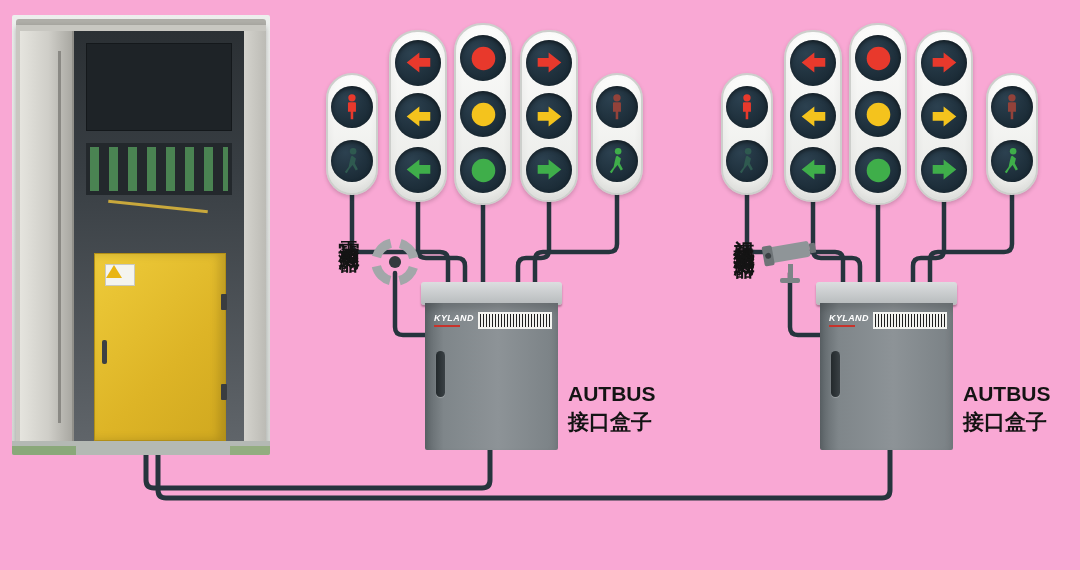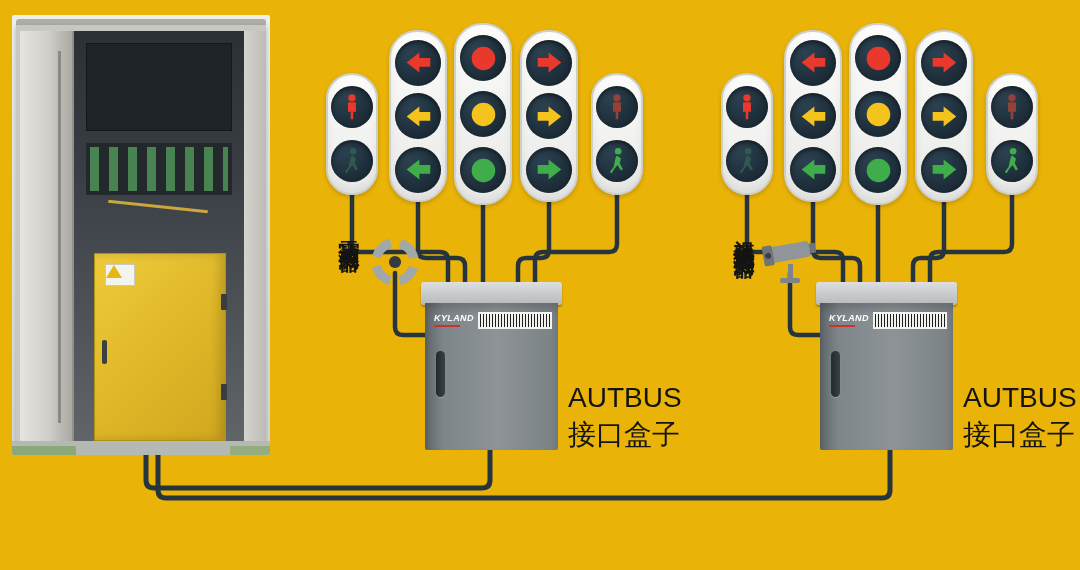--- a/index.html
+++ b/index.html
@@ -1,17 +1,17 @@
 <!DOCTYPE html>
 <html style="--wire: #26343d; --lens-bg: #1a2a35; --head-bg: #e9eae7;"><head>
 <meta charset="utf-8">
 <style>
   *{margin:0;padding:0;box-sizing:border-box}
   body{background:#fff;font-family:"Liberation Sans","DejaVu Sans",sans-serif;color:#161616}
-  .stage{position:relative;width:1080px;height:570px;background:#eab308;overflow:hidden}
+  .stage{position:relative;width:1080px;height:570px;background:#f9a8d4;overflow:hidden}
 
   
   svg.bus{position:absolute;left:0;top:0;z-index:0}
   .wire{fill:none;stroke:var(--wire,#26343d);stroke-linecap:round;stroke-linejoin:round}
   .cluster-wires .wire{stroke-width:4.5}
   .bus .wire{stroke-width:5}
 
   
   .photo{position:absolute;left:12px;top:15px;width:258px;height:440px;z-index:1;overflow:hidden;border-radius:2px;
          background:linear-gradient(180deg,#edefed,#d6dad6)}
@@ -70,21 +70,21 @@
   .box-body{position:absolute;left:100px;top:288px;width:133px;height:147px;z-index:2;border-radius:0 0 2px 2px;
             background:linear-gradient(90deg,#60676b 0,#7f868a 14%,#8d9397 55%,#7a8185 100%);
             box-shadow:inset 0 6px 8px rgba(0,0,0,.18)}
   .box-top-row{position:absolute;left:9px;top:8px;right:8px;height:18px;display:flex;align-items:center;gap:6px}
   .box-brand{color:#fff;font-size:9px;font-weight:700;font-style:italic;letter-spacing:.4px;white-space:nowrap;line-height:1}
   .brand-mark{width:26px;height:2px;background:#c8332b;margin-top:2px}
   .box-barcode{flex:1;height:13px;background:repeating-linear-gradient(90deg,#1d1d1d 0 1px,#f2f2ef 1px 3px);
                outline:2px solid #f2f2ef}
   .box-handle{position:absolute;left:11px;top:48px;width:9px;height:46px;border-radius:5px;
               background:linear-gradient(90deg,#23292c,#3a4145);box-shadow:0 1px 1px rgba(255,255,255,.25)}
-  .box-label{position:absolute;left:243px;top:365px;z-index:3;font-size:28px;line-height:1.32;font-weight:400;
+  .box-label{position:absolute;left:243px;top:365px;z-index:3;font-size:21px;line-height:1.32;font-weight:700;
              color:#141414;white-space:nowrap}
 </style>
 </head>
 <body>
 
 <div class="stage">
 
   <svg class="bus" width="1080" height="570" viewBox="0 0 1080 570">
     <path class="wire" d="M146 448 L146 480 Q146 488 154 488 L482 488 Q490 488 490 480 L490 446"></path>
     <path class="wire" d="M158 448 L158 490 Q158 498 166 498 L882 498 Q890 498 890 490 L890 446"></path>

